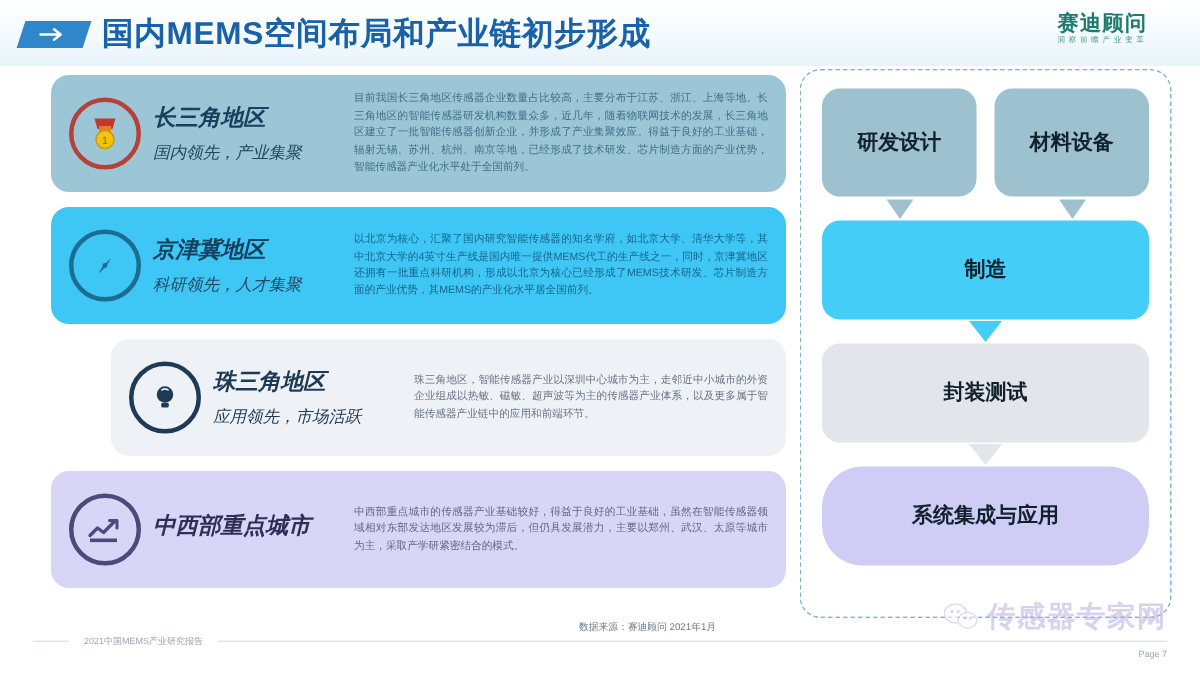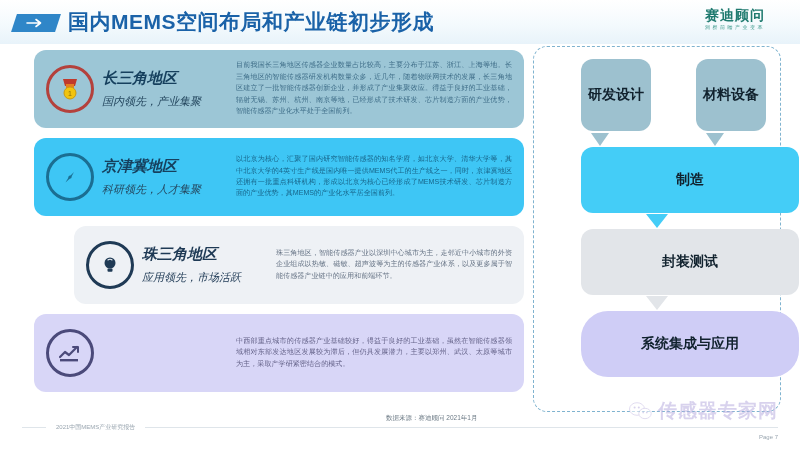--- a/index.html
+++ b/index.html
@@ -140,21 +140,20 @@
     display: flex;
     gap: 12px;
   }
   .node {
     border-radius: 12px;
     display: flex; align-items: center; justify-content: center;
     font-size: 14px;
     font-weight: bold;
     color: #11222e;
     text-align: center;
-    margin-left: 33px;
   }
   .node-half { flex: 1 1 0; height: 72px; }
   .node-full { width: 100%; }
   .n-gray   { background: #9dc1cf; }
   .n-cyan   { background: #44cdf7; height: 66px; }
   .n-light  { background: #e2e5e9; height: 66px; }
   .n-purple { background: #cfcdf6; height: 66px; border-radius: 27px; }
 
   .arrow-row {
     display: flex; gap: 12px;
@@ -283,20 +282,21 @@
     <div class="card-icon">
       <div class="icon-ring">
         <svg width="24" height="20" viewBox="0 0 24 20">
           <path d="M2 14 L7 9 L11 12 L19 4" stroke="#4b4a7a" stroke-width="2.2" fill="none" stroke-linecap="round" stroke-linejoin="round"></path>
           <path d="M15 4 H20 V9" stroke="#4b4a7a" stroke-width="2" fill="none" stroke-linecap="round" stroke-linejoin="round"></path>
           <rect x="2" y="16" width="18" height="2.4" fill="#4b4a7a"></rect>
         </svg>
       </div>
     </div>
     <div class="card-heading">
+      <div class="card-name">中西部重点城市</div>
     </div>
     <div class="card-body">中西部重点城市的传感器产业基础较好，得益于良好的工业基础，虽然在智能传感器领域相对东部发达地区发展较为滞后，但仍具发展潜力，主要以郑州、武汉、太原等城市为主，采取产学研紧密结合的模式。</div>
   </div>
 
 </div>
 
 <div class="flow">
 
   <div class="flow-row">
     <div class="node node-half n-gray">研发设计</div>

